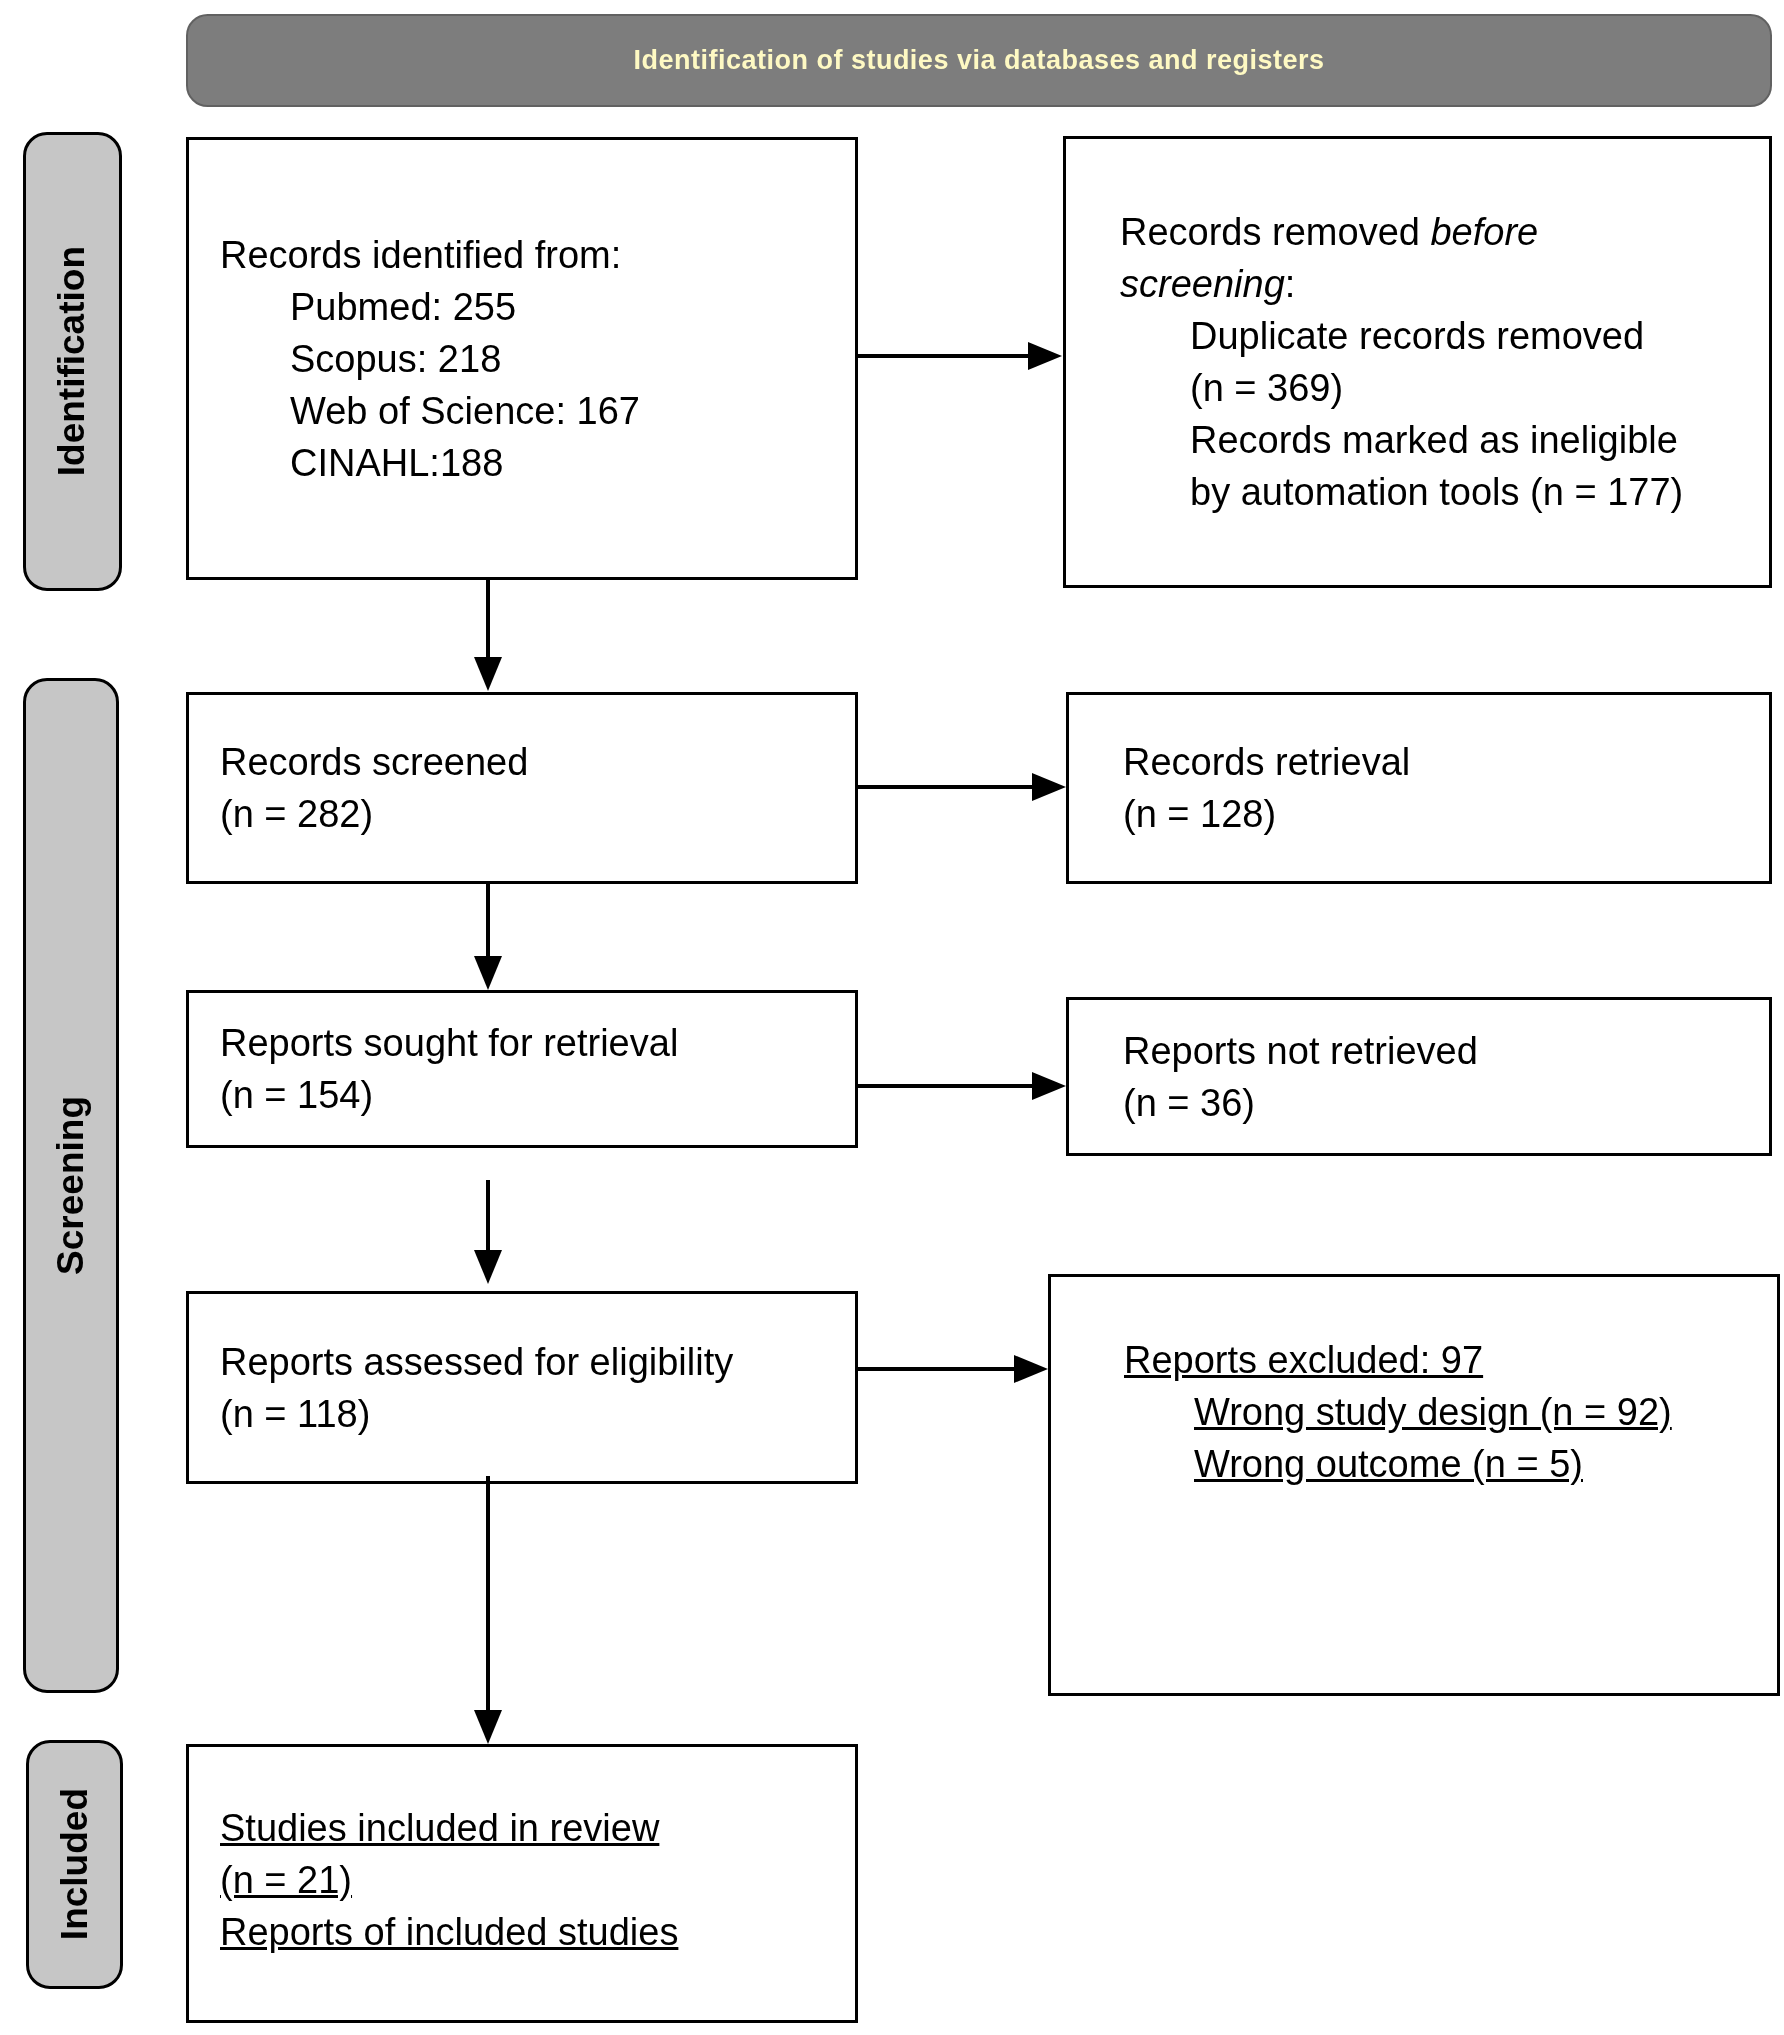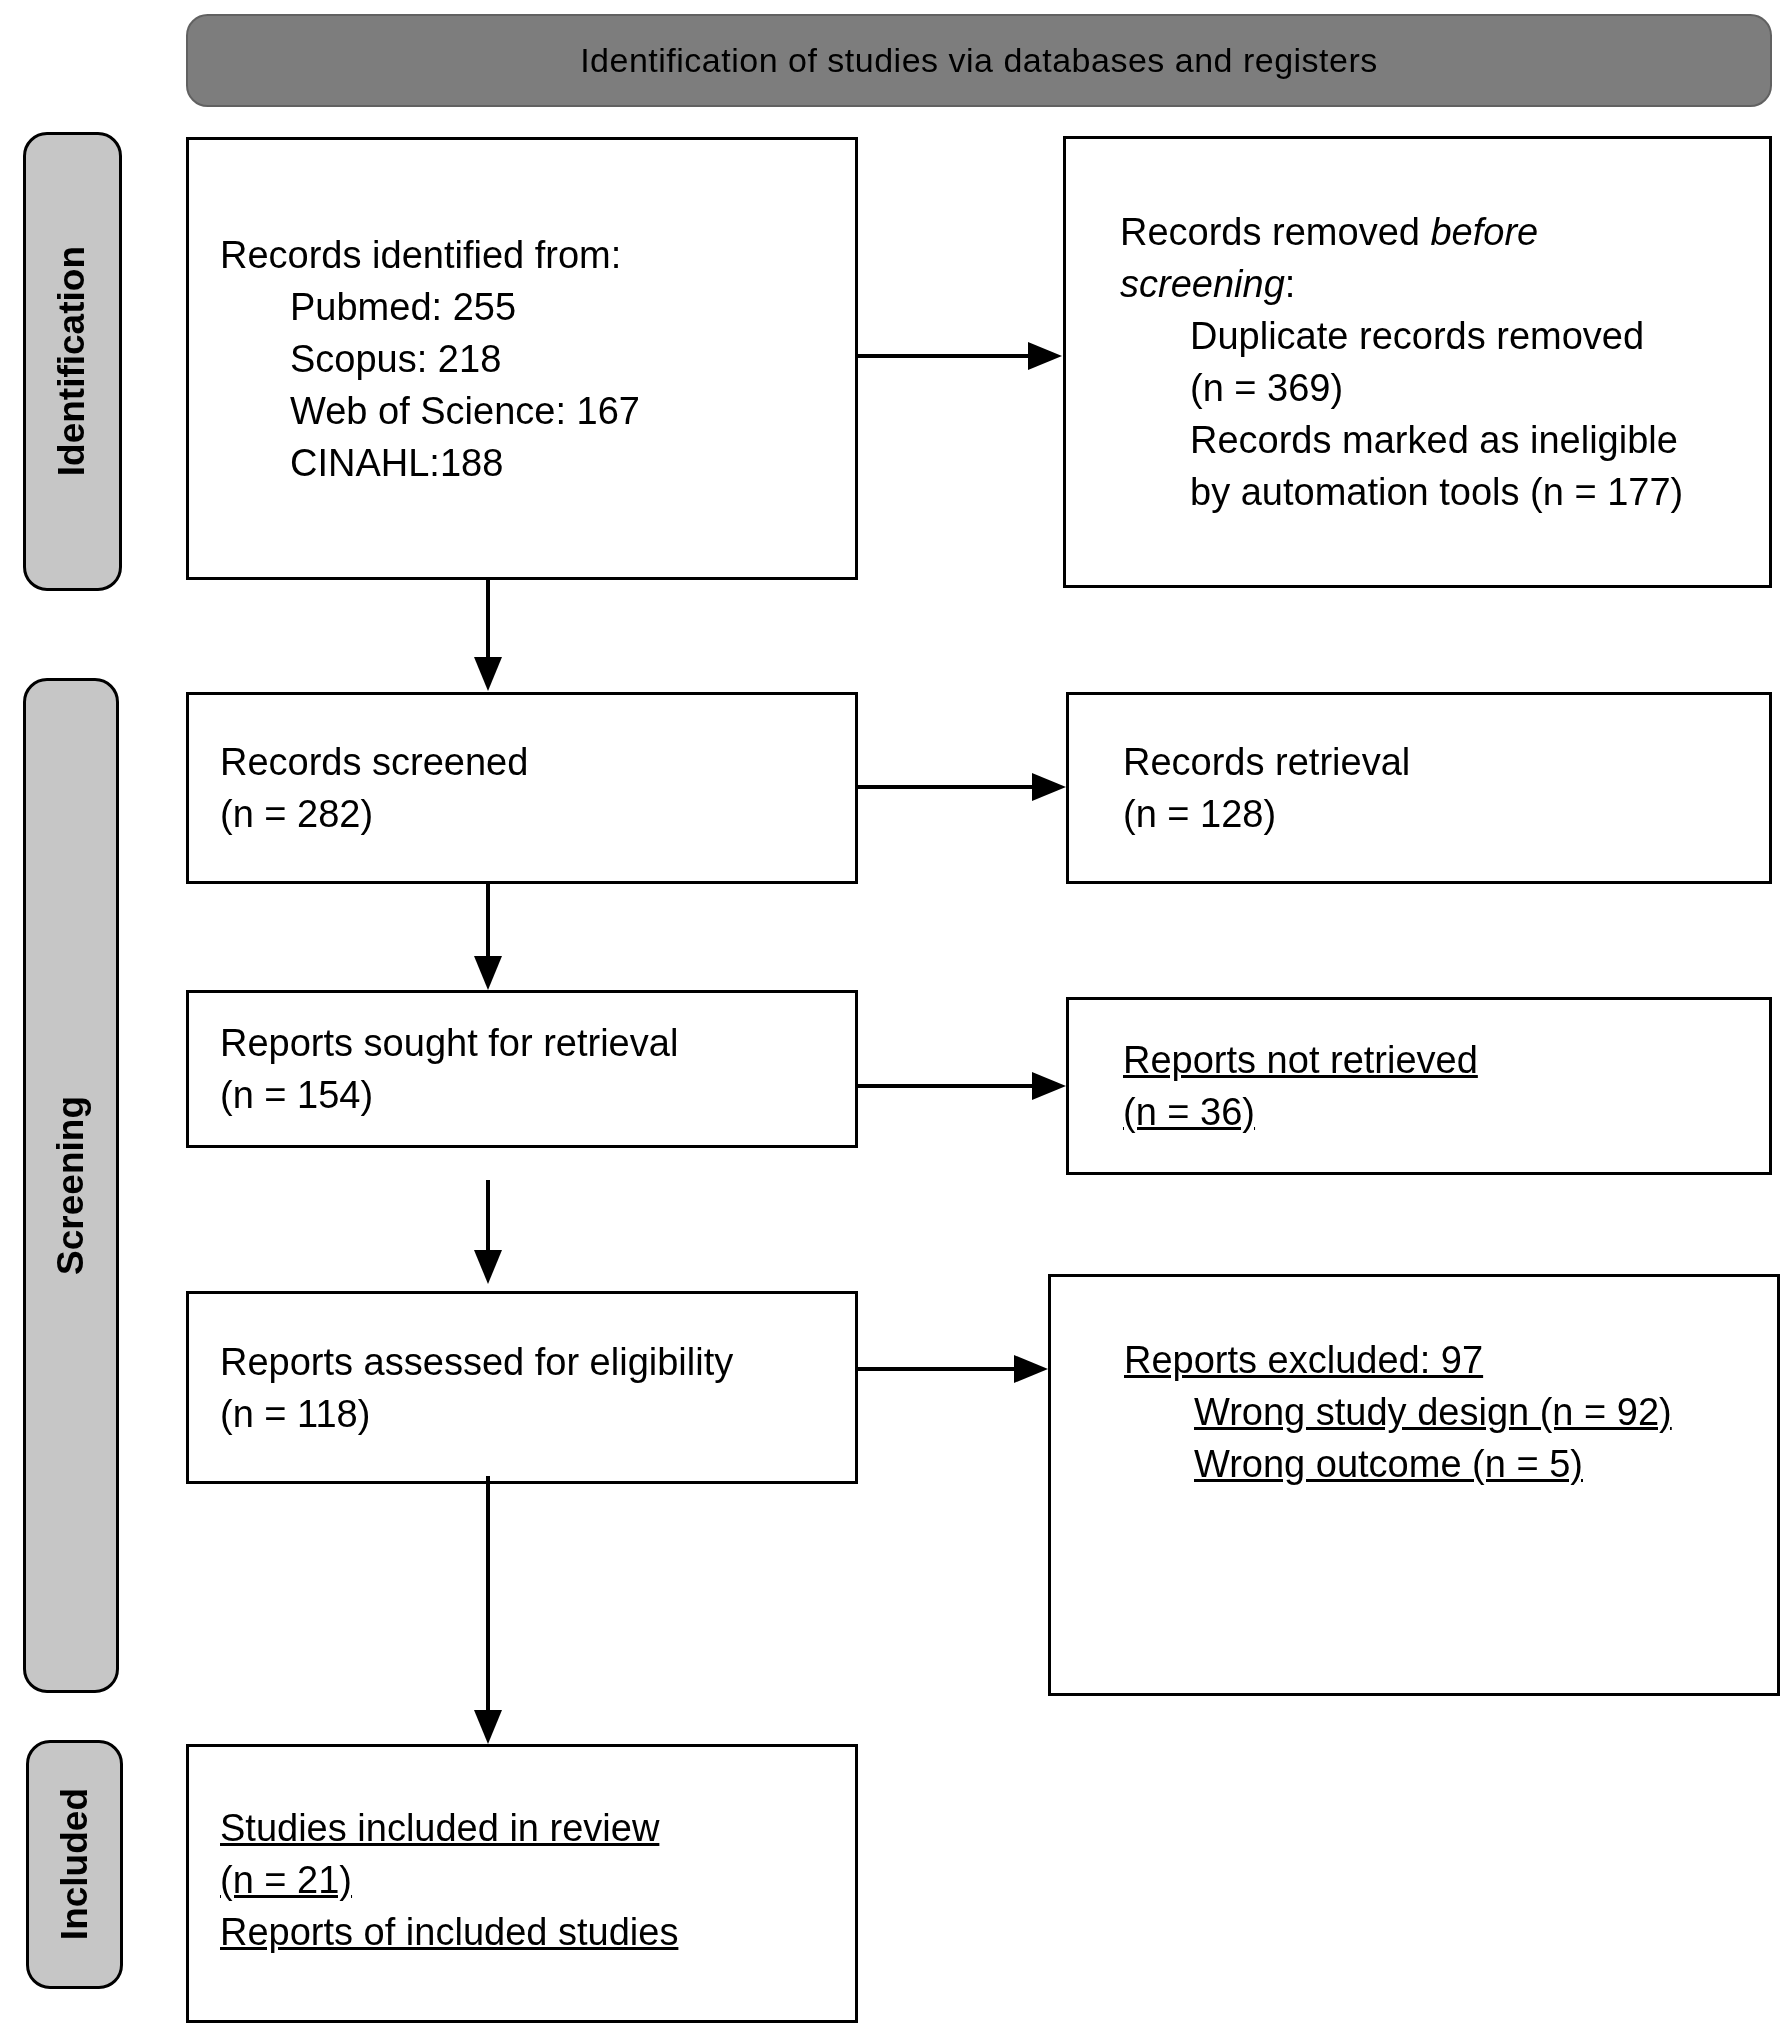--- a/index.html
+++ b/index.html
@@ -17,23 +17,23 @@
     position: absolute;
     left: 186px; top: 13.5px;
     width: 1586px; height: 93px;
     background: #7d7d7d;
     border: 2.2px solid #616161;
     border-radius: 21.6px;
     box-sizing: border-box;
     display: flex; align-items: center; justify-content: center;
   }
   .banner-text {
-    font-size: 34px;
-    font-weight: normal;
-    color: #000000;
+    font-size: 27px;
+    font-weight: bold;
+    color: #fef9c3;
     letter-spacing: 0.5px;
   }
 
   
   .stage {
     position: absolute;
     background: #c6c6c6;
     border: 3.2px solid #000000;
     border-radius: 24px;
     box-sizing: border-box;
@@ -63,21 +63,21 @@
   .rpad4 .box-inner { padding-left: 73px; }
   .line { font-size: 38px; line-height: 52px; white-space: nowrap; }
   .indent { padding-left: 70px; }
   .top-align { justify-content: flex-start; text-decoration: underline; }
 
   .box-records-identified   { left: 186px;  top: 137px;  width: 672px; height: 443px; }
   .box-records-removed      { left: 1063px; top: 136px;  width: 709px; height: 452px; }
   .box-records-screened     { left: 186px;  top: 692px; width: 672px; height: 192px; }
   .box-records-excluded     { left: 1066px; top: 692px; width: 706px; height: 192px; }
   .box-reports-sought       { left: 186px;  top: 990px; width: 672px; height: 158px; }
-  .box-reports-not-retrieved{ left: 1066px; top: 997px; width: 706px; height: 178px; text-decoration: underline; }
+  .box-reports-not-retrieved{ left: 1066px; top: 997px; width: 706px; height: 159px; }
   .box-reports-assessed     { left: 186px;  top: 1284px; width: 672px; height: 193px; margin-top: 7px; }
   .box-reports-excluded     { left: 1048px; top: 1274px; width: 732px; height: 422px; padding-top: 57px; }
   .box-studies-included     { left: 186px;  top: 1744px; width: 672px; height: 279px; padding-top: 55px; }
 
   
   .vline { position: absolute; width: 3.8px; background: #000000; }
   .hline { position: absolute; height: 3.8px; background: #000000; }
   .head-down {
     position: absolute; width: 0; height: 0;
     border-left: 14px solid transparent;

